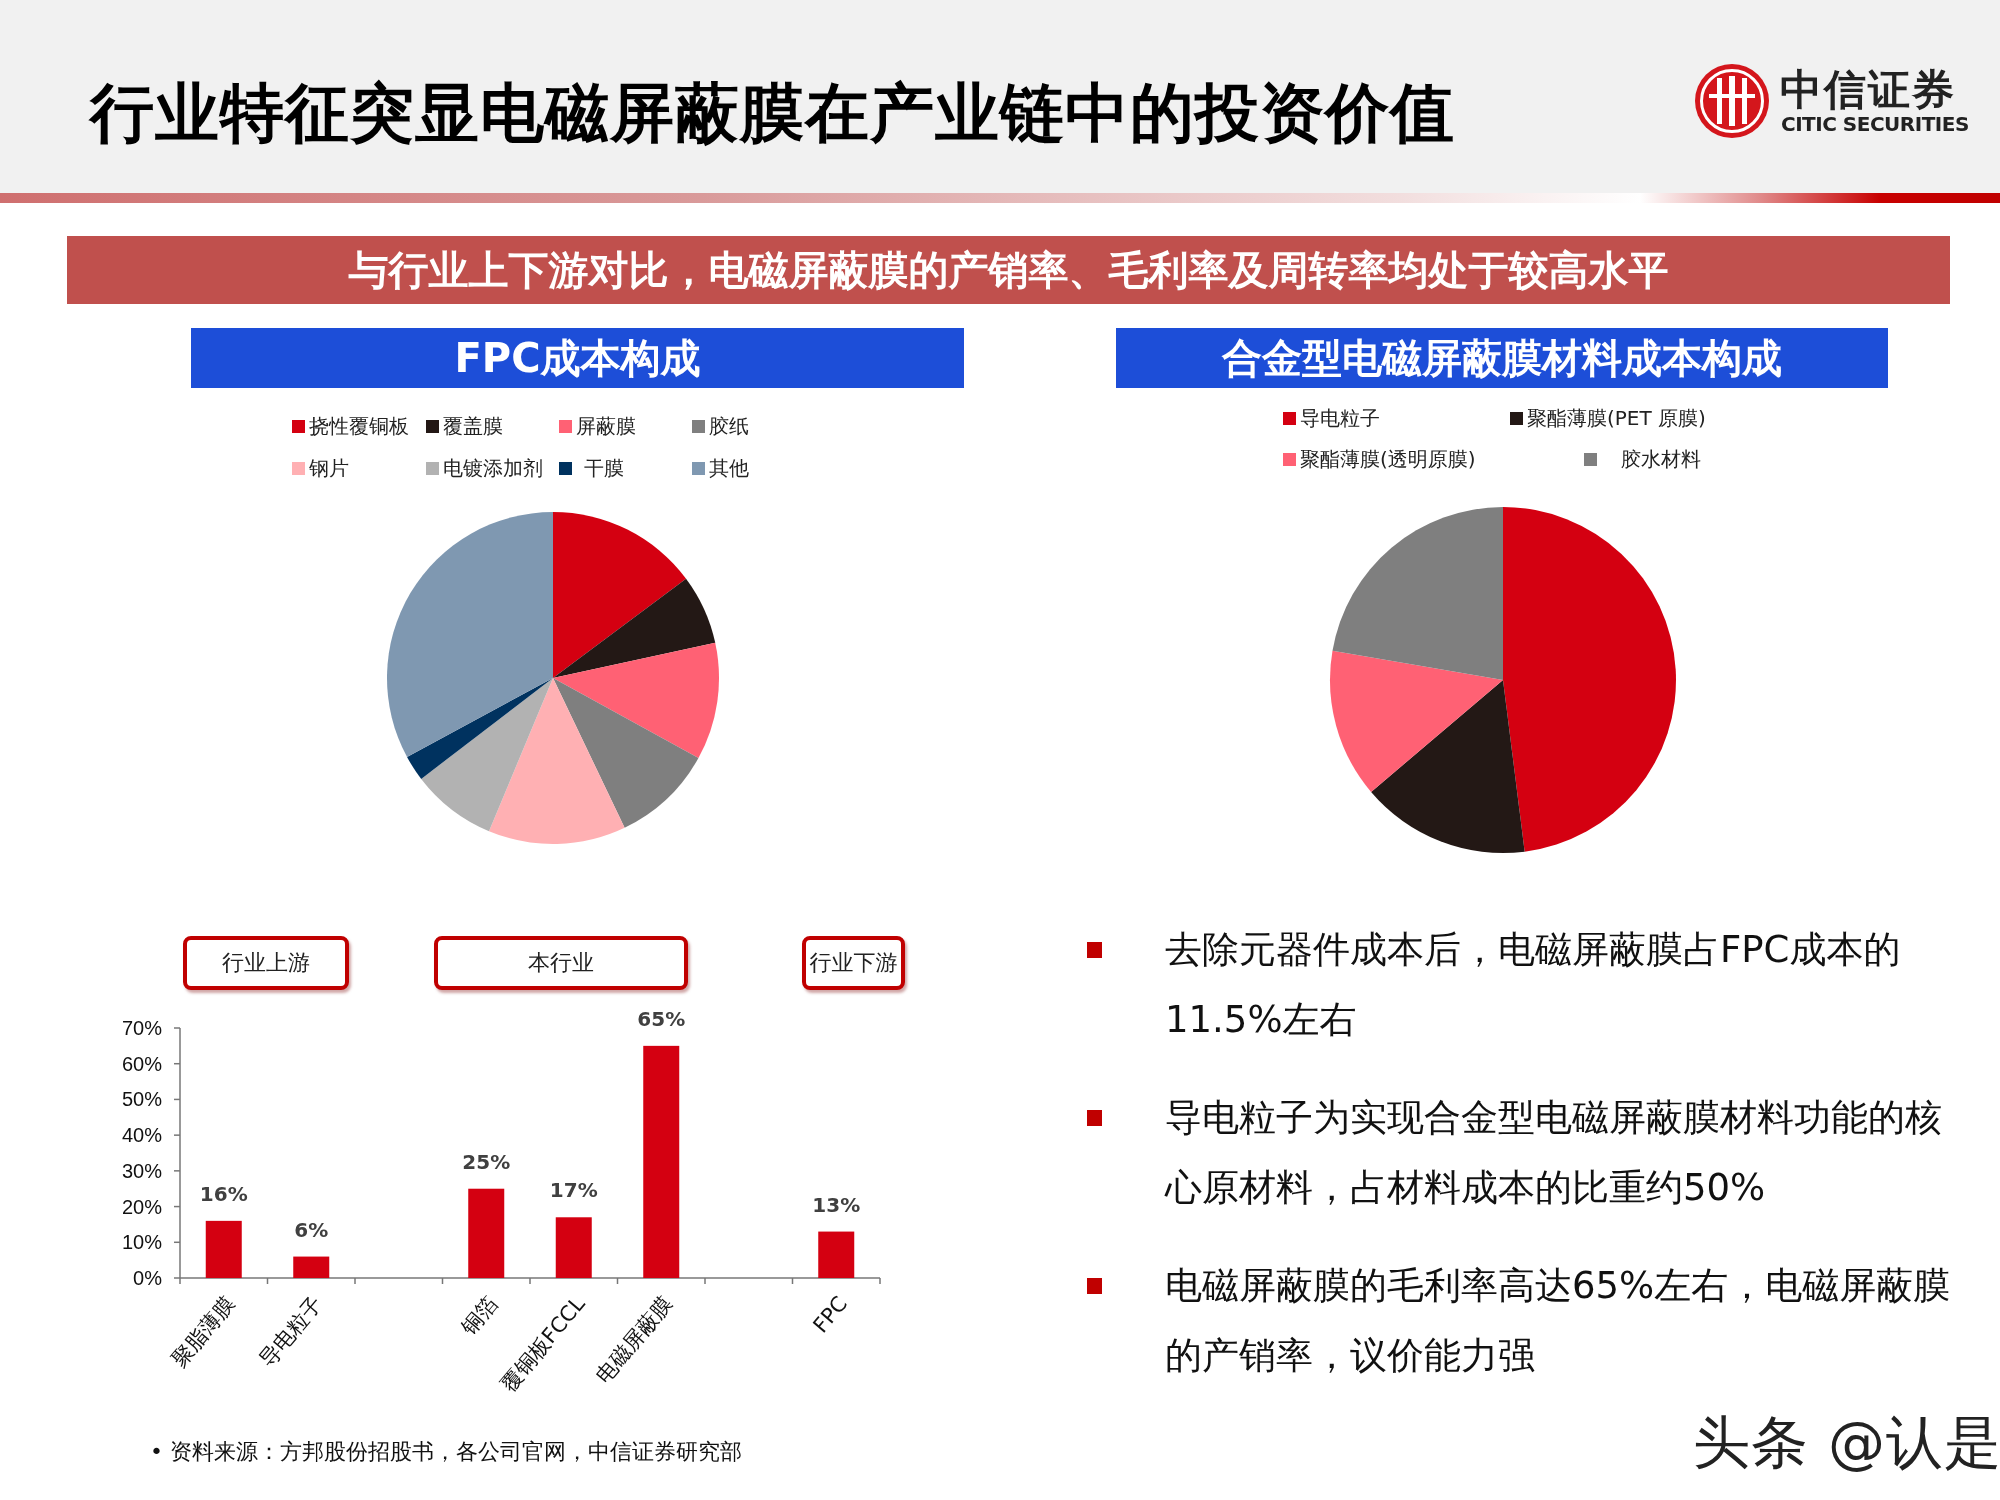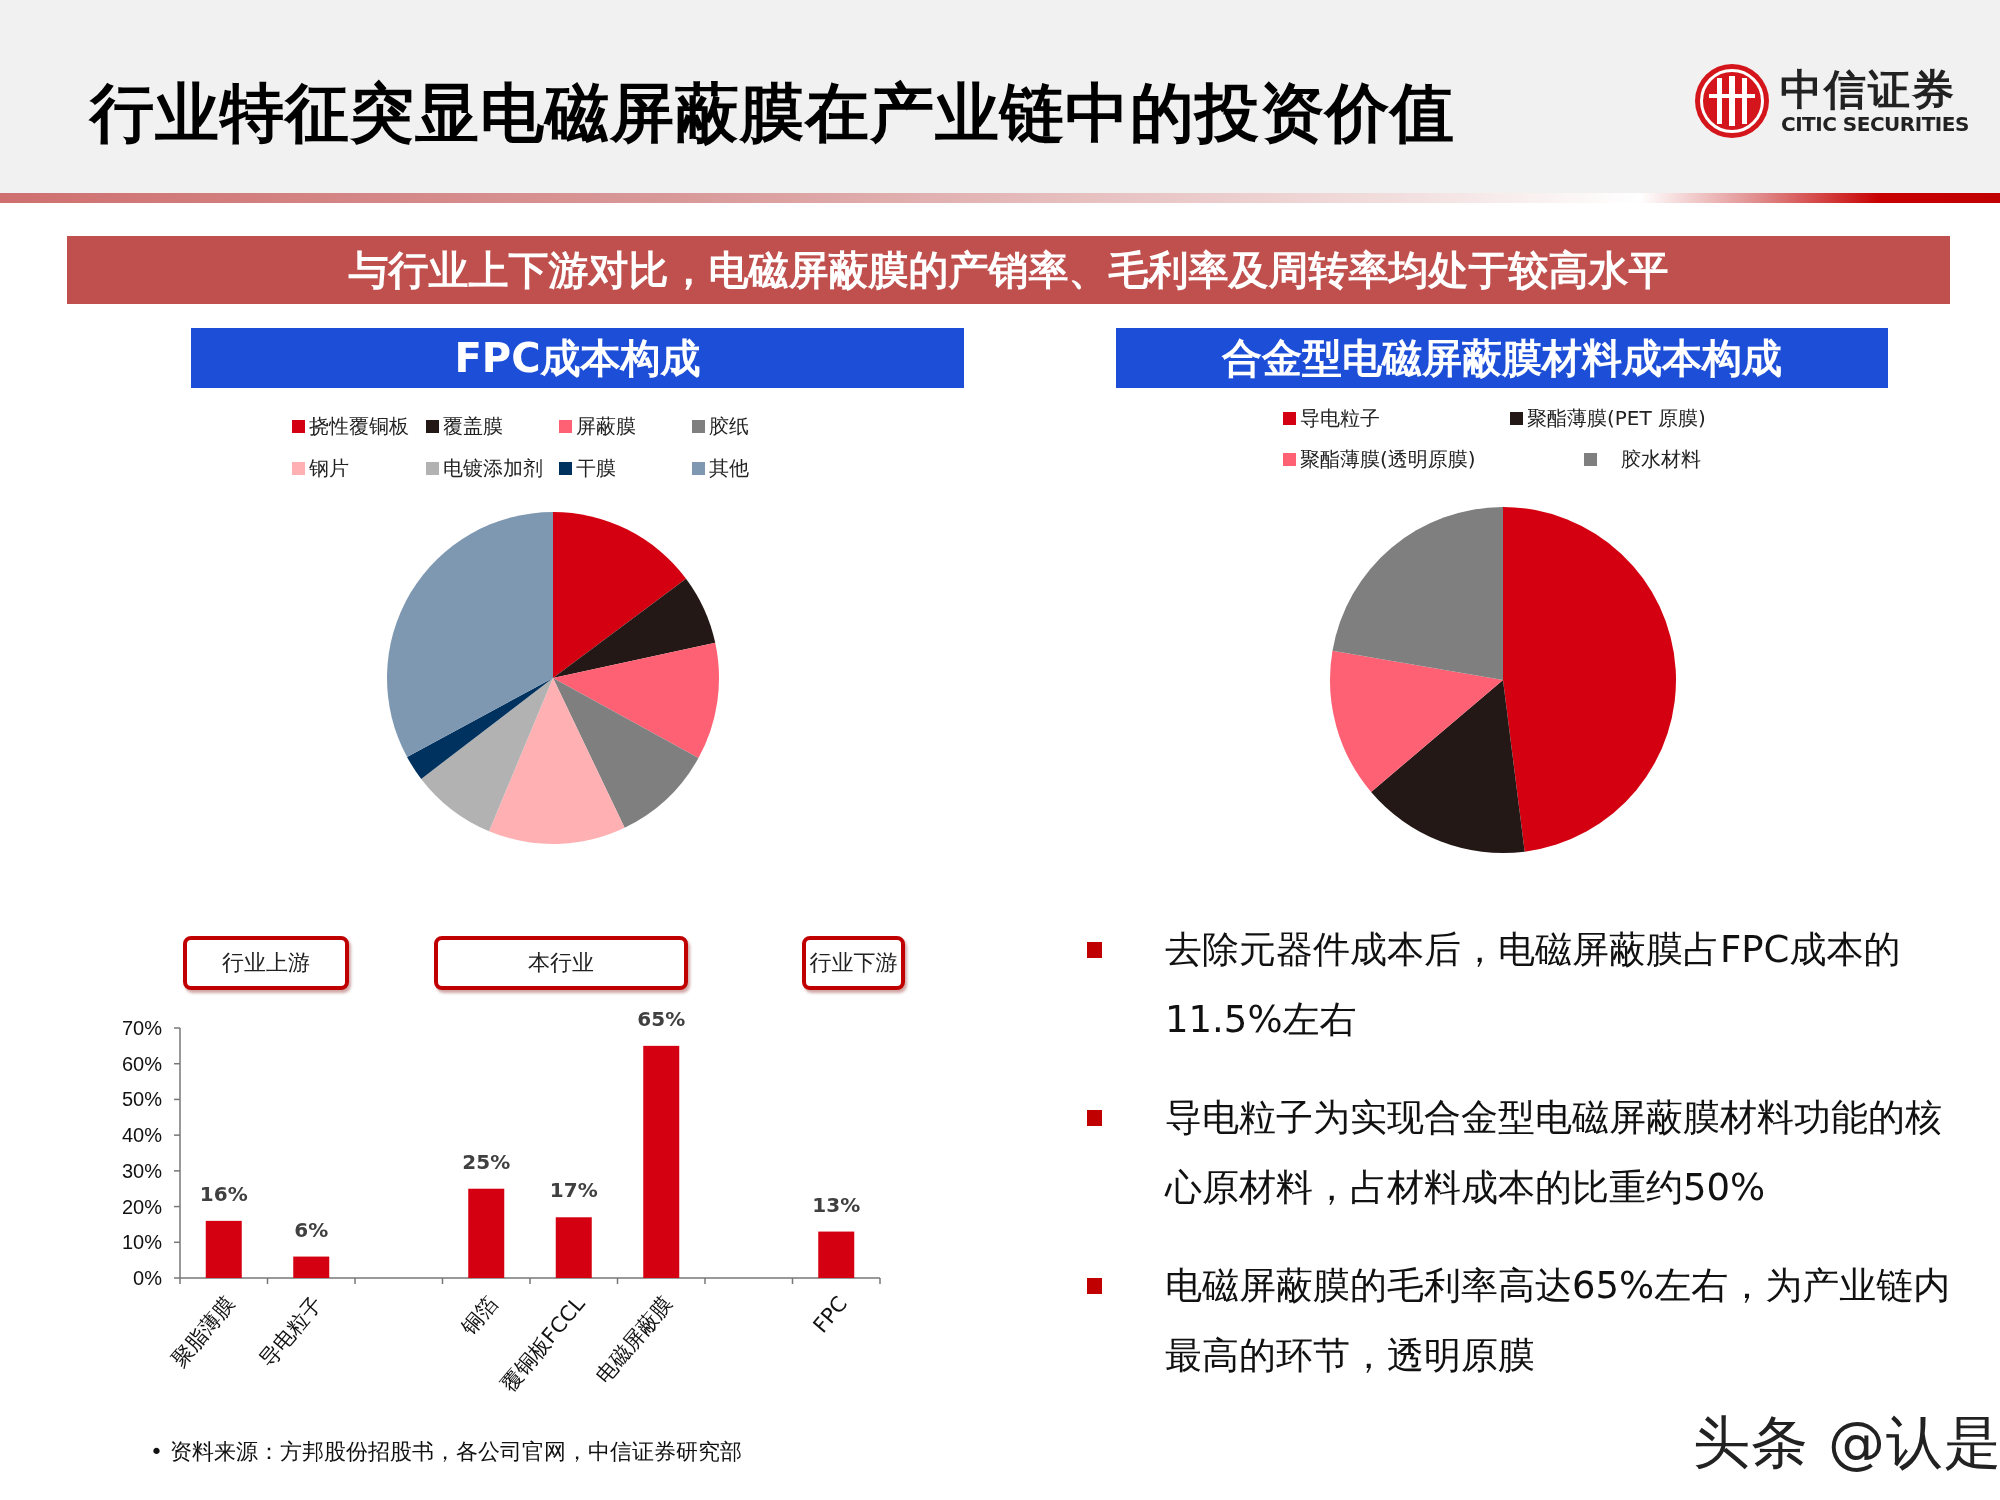--- a/index.html
+++ b/index.html
@@ -88,21 +88,21 @@
       <span>胶纸</span>
     </div>
     <div class="legend-item" style="left: 292px; top: 455px;">
       <span class="legend-swatch" style="background: rgb(255, 176, 179);"></span>
       <span>钢片</span>
     </div>
     <div class="legend-item" style="left: 426px; top: 455px;">
       <span class="legend-swatch" style="background: rgb(178, 178, 178);"></span>
       <span>电镀添加剂</span>
     </div>
-    <div class="legend-item" style="left: 559px; top: 455px;">
+    <div class="legend-item" style="left: 559px; top: 455px; gap: 8px;">
       <span class="legend-swatch" style="background: rgb(0, 50, 95);"></span>
       <span>干膜</span>
     </div>
     <div class="legend-item" style="left: 692px; top: 455px;">
       <span class="legend-swatch" style="background: rgb(127, 152, 177);"></span>
       <span>其他</span>
     </div>
   </div>
 
 <div class="legend" id="legend-right">
@@ -197,18 +197,18 @@
   <div class="bullet">
     <div class="bullet-square"></div>
     <div class="bullet-text">去除元器件成本后，电磁屏蔽膜占FPC成本的11.5%左右</div>
   </div>
   <div class="bullet">
     <div class="bullet-square"></div>
     <div class="bullet-text">导电粒子为实现合金型电磁屏蔽膜材料功能的核心原材料，占材料成本的比重约50%</div>
   </div>
   <div class="bullet">
     <div class="bullet-square"></div>
-    <div class="bullet-text">电磁屏蔽膜的毛利率高达65%左右，为产业链内最高的环节，透明原膜</div>
+    <div class="bullet-text">电磁屏蔽膜的毛利率高达65%左右，电磁屏蔽膜的产销率，议价能力强</div>
   </div>
 </div>
 
 <div class="source-note">• <span>资料来源：方邦股份招股书，各公司官网，中信证券研究部</span></div>
 <div class="watermark">头条 @认是</div>
 
 </body></html>

